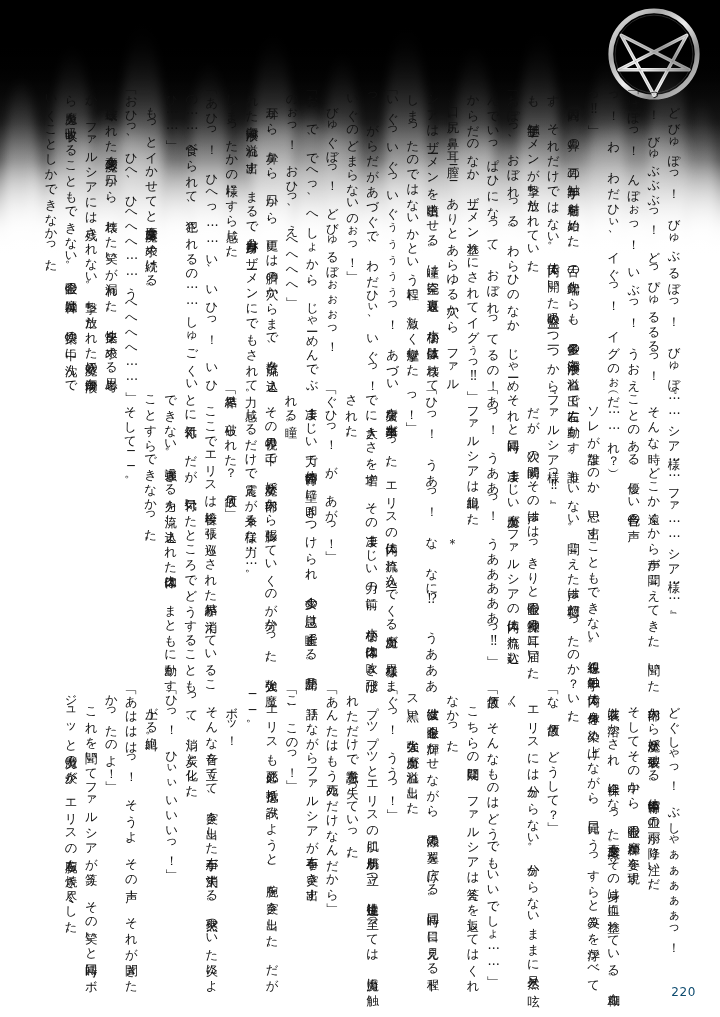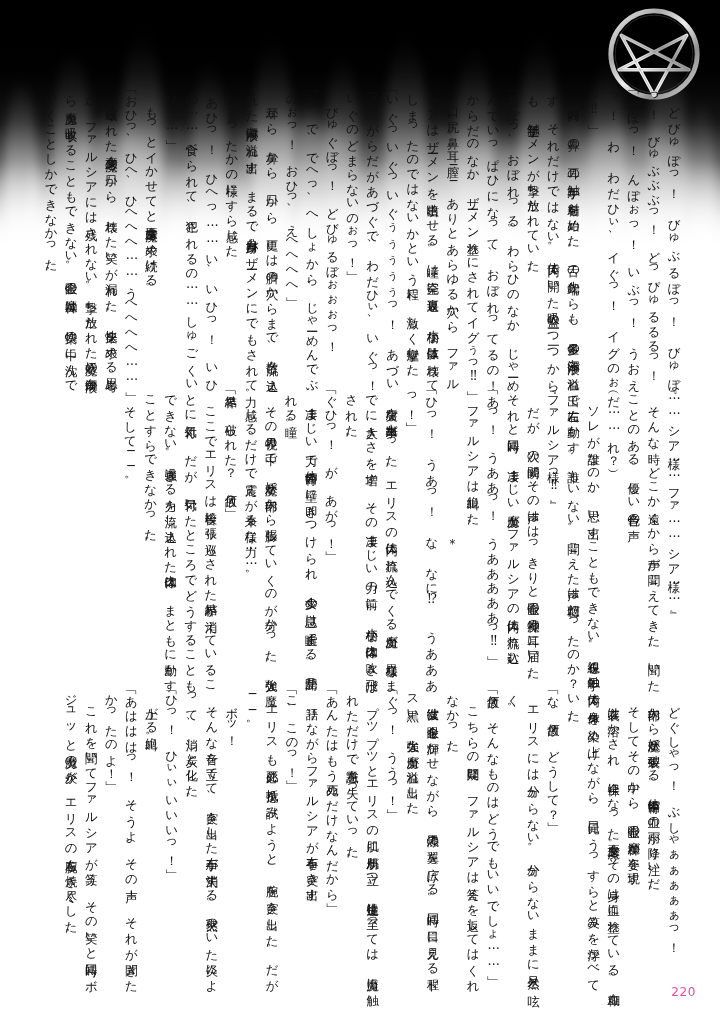--- a/index.html
+++ b/index.html
@@ -94,21 +94,21 @@
     font-family: "DejaVu Sans", "Liberation Sans", sans-serif;
   }
 
   
   #page-number {
     position: absolute;
     right: 24px;
     bottom: 18px;
     font-family: "DejaVu Sans", "Liberation Sans", sans-serif;
     font-size: 12px;
-    color: #ec4899;
+    color: #0c4a6e;
     letter-spacing: .05em;
   }
 </style>
 </head>
 <body>
 
 <div id="page">
 
   <div id="header-band">
     <div class="fade-base"></div>

